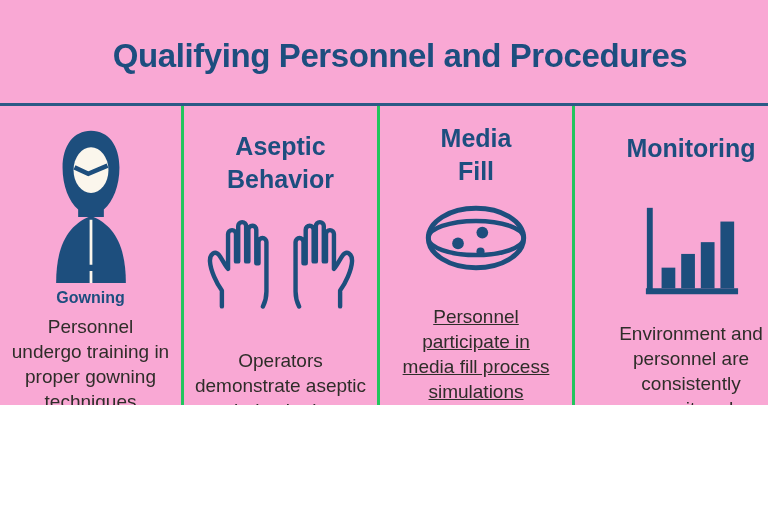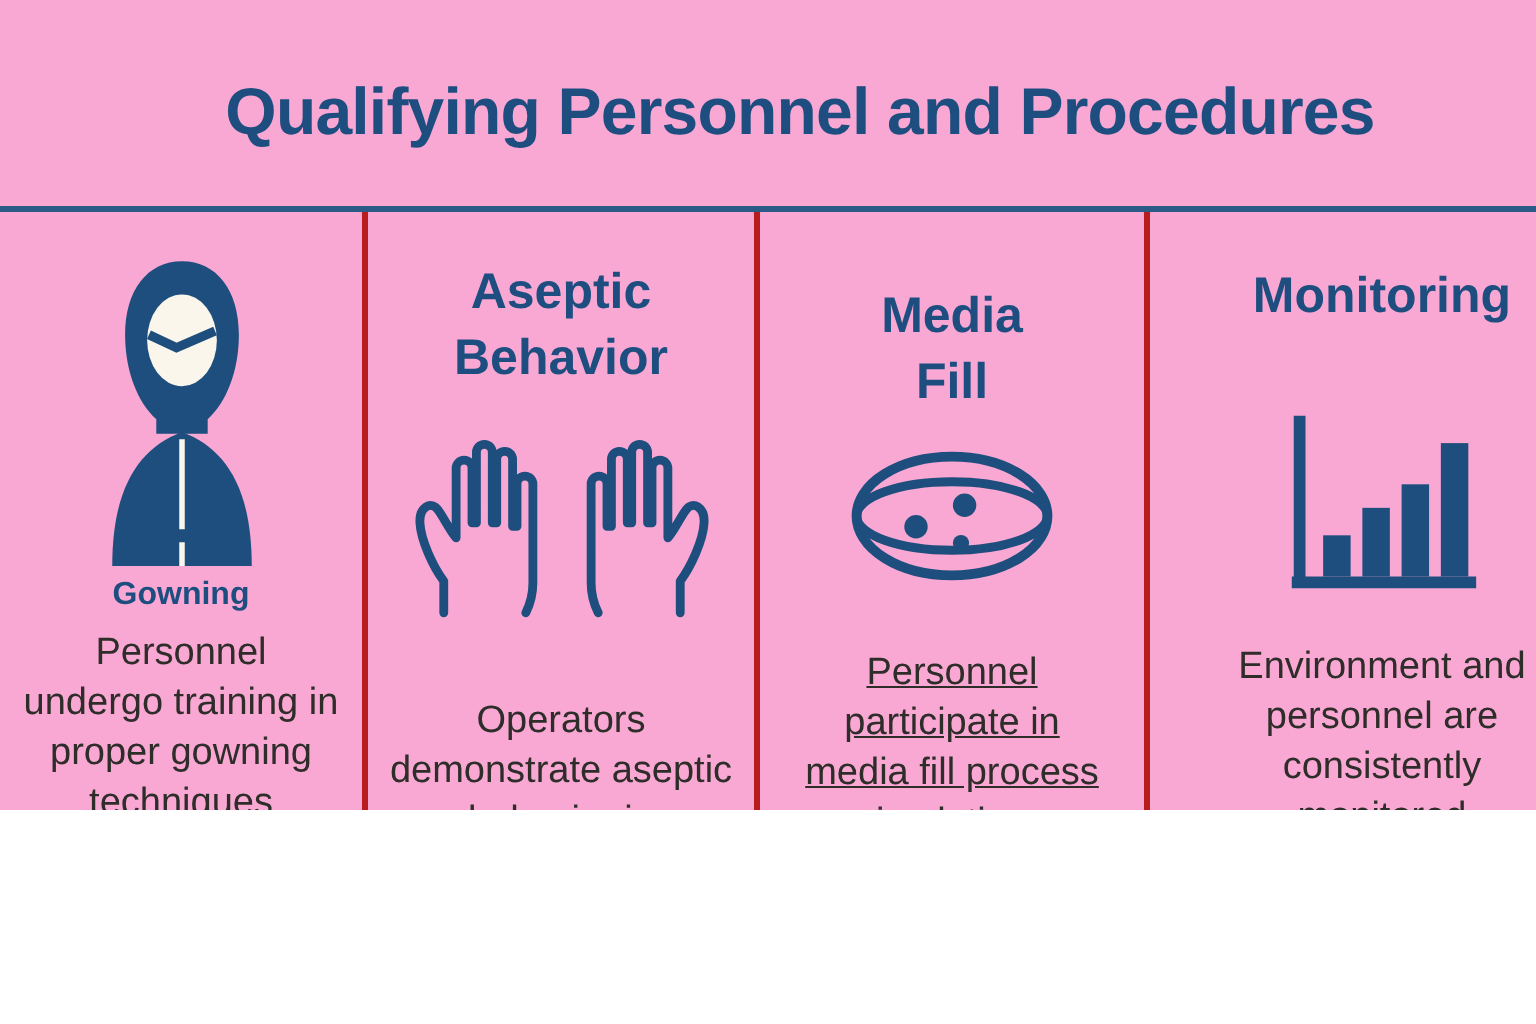--- a/index.html
+++ b/index.html
@@ -29,36 +29,36 @@
     border-top:3px solid #2B5A86;
     border-bottom:3px solid #2B5A86;
   }
   .col{
     box-sizing:border-box;
     display:flex;
     flex-direction:column;
     align-items:center;
     height:100%;
   }
-  .col + .col{border-left:3px solid #b91c1c;}
+  .col + .col{border-left:3px solid #22c55e;}
   .col1{width:181px;}
   .col2{width:196px;}
   .col3{width:195px;}
   .col4{flex:1;gap:25px;}
   .heading{
     margin:0;
     color:#1D4E7F;
     font-size:25px;
     font-weight:700;
     text-align:center;
     line-height:1.32;
   }
   .col1 .heading{margin-top:4px;font-size:16px;}
   .col2 .heading{margin-top:24px;max-width:120px;}
-  .col3 .heading{margin-top:36px;max-width:90px;}
+  .col3 .heading{margin-top:16px;max-width:90px;}
   .col4 .heading{margin-top:26px;}
   .desc{
     margin:0;
     color:#2E2D29;
     font-size:19px;
     text-align:center;
     line-height:1.32;
   }
   .col1 .desc{margin-top:6px;width:160px;}
   .col2 .desc{margin-top:38px;width:176px;}

